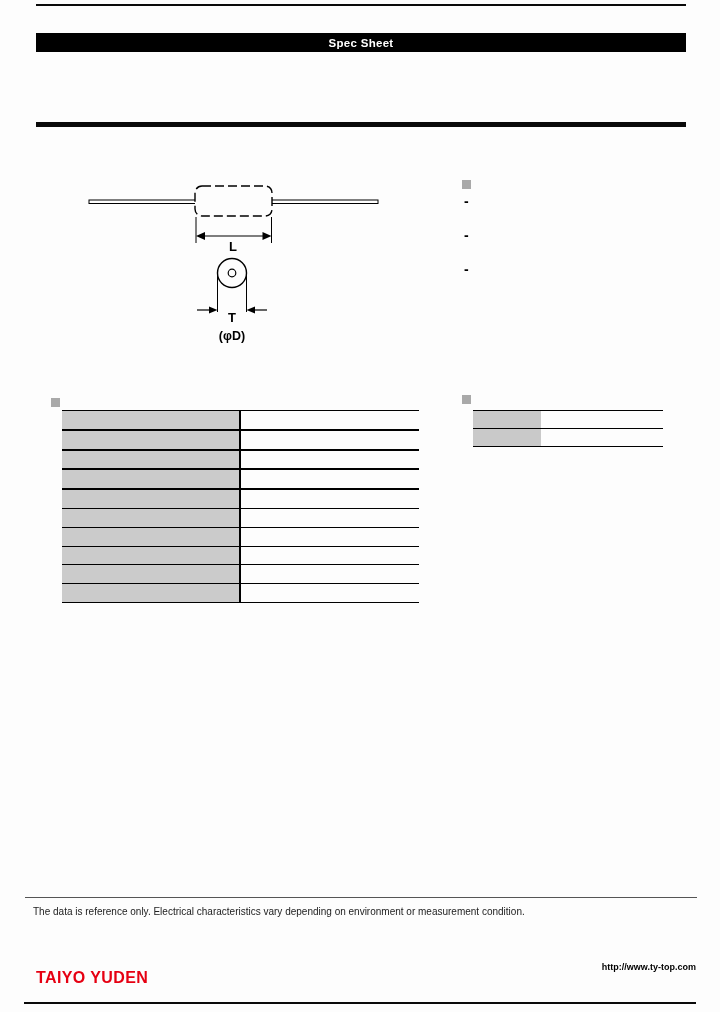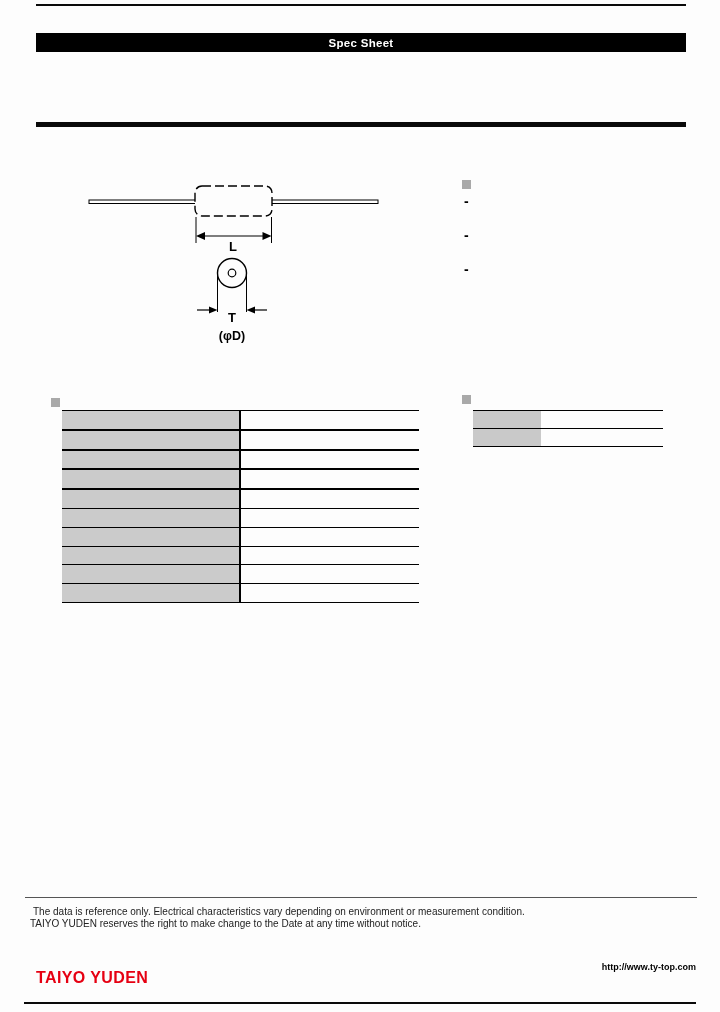--- a/index.html
+++ b/index.html
@@ -156,19 +156,18 @@
         <div class="gcell"></div>
       </div>
       <div class="trow">
         <div class="gcell"></div>
       </div>
     </div>
 
   <div class="footer-rule"></div>
   <div class="disclaimers">
     <div style="padding-left:3px;">The data is reference only. Electrical characteristics vary depending on environment or measurement condition.</div>
-    <div>TAIYO YUDEN reserves the right to make change to the Date at any time without notice.</div>
   </div>
   <div class="logo">TAIYO YUDEN</div>
   <div class="site-url">http://www.ty-top.com</div>
   <div class="bottom-rule"></div>
 
 </div>
 
 </body></html>

